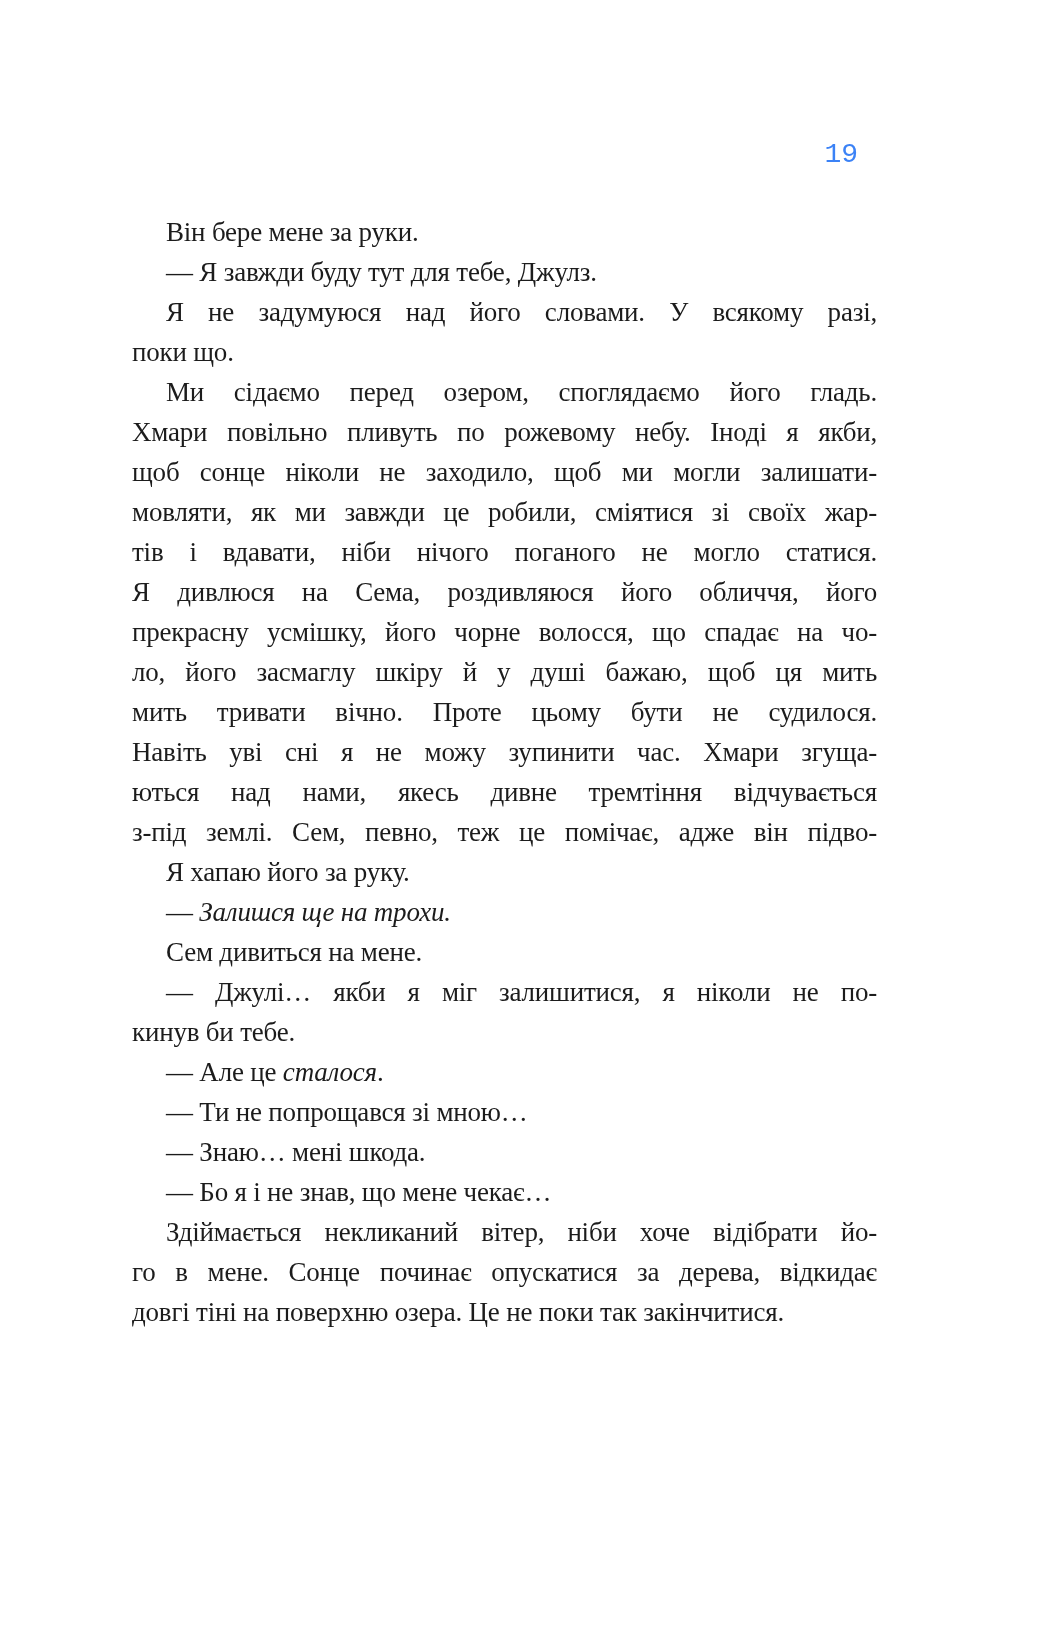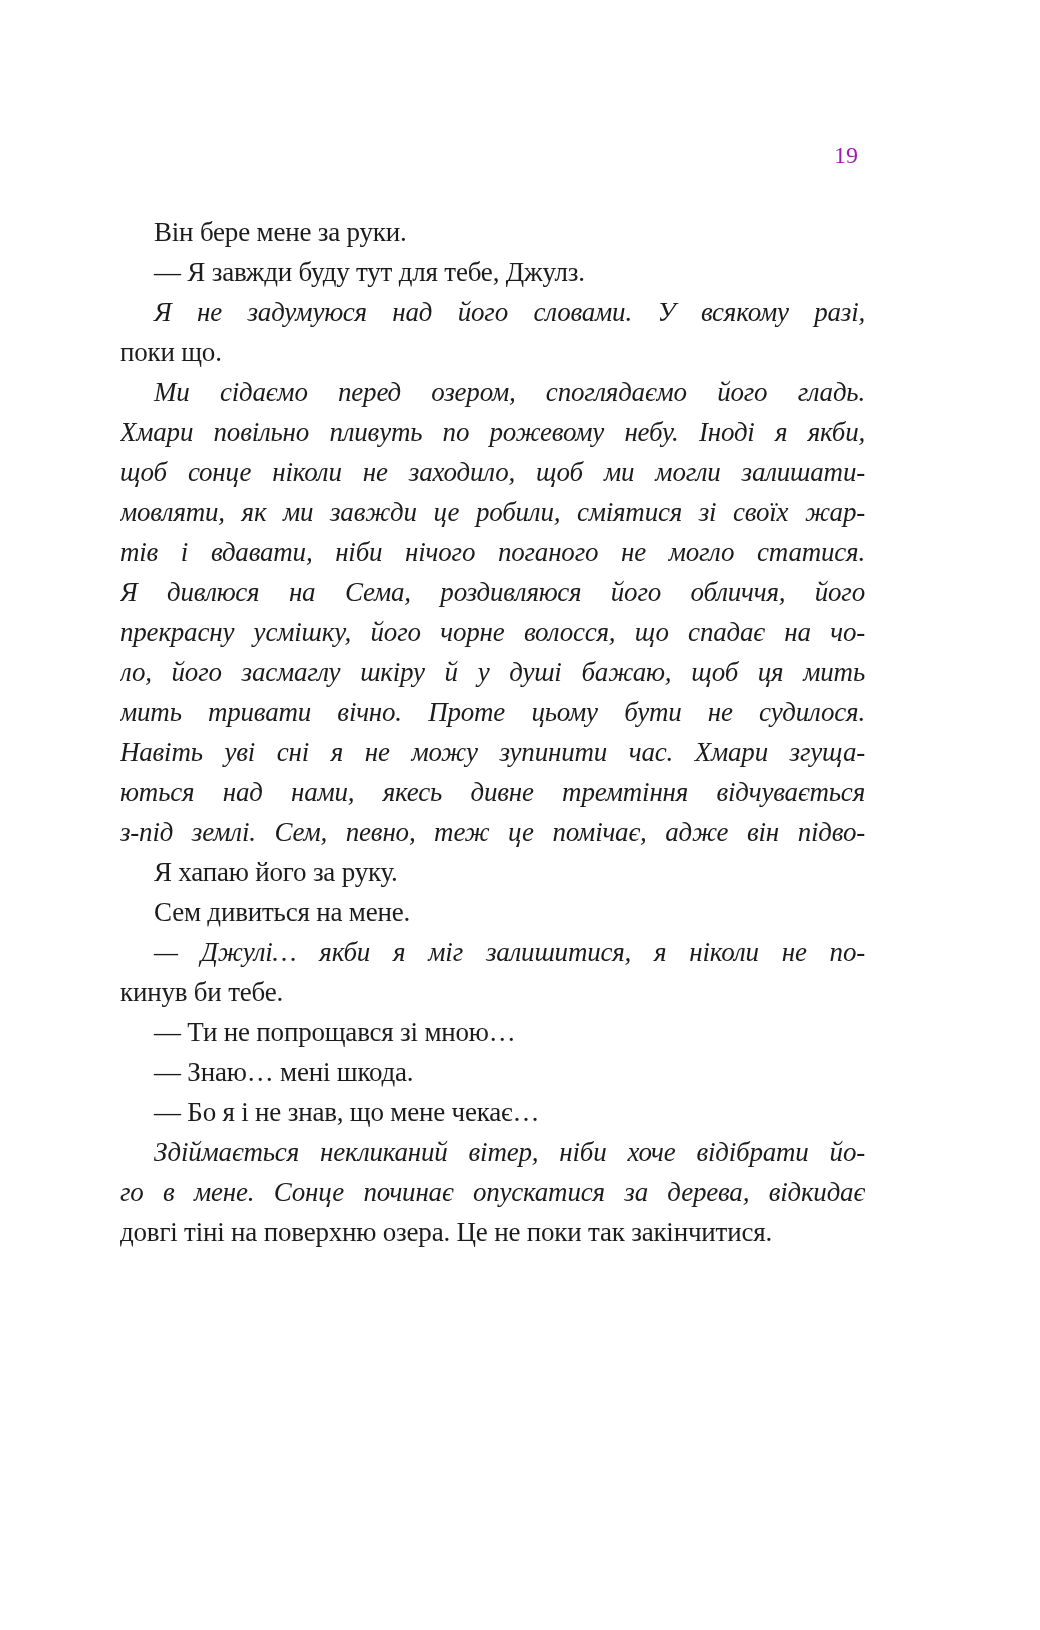--- a/index.html
+++ b/index.html
@@ -13,44 +13,43 @@
     height: 1630px;
     background: #ffffff;
     overflow: hidden;
     font-family: "Liberation Serif", "DejaVu Serif", serif;
     color: #1c1c1c;
   }
   .folio {
     position: absolute;
     top: 141px;
     right: 182px;
-    font-family: Liberation Serif, serif;
-    font-size: 24px;
+    font-family: Liberation Mono, monospace;
+    font-size: 28px;
     line-height: 28px;
-    color: #a21caf;
+    color: #3b82f6;
   }
   .body-text {
     position: absolute;
-    left: 120px;
+    left: 132px;
     top: 212px;
     width: 745px;
   }
   .ln {
     font-size: 27px;
     line-height: 40px;
     height: 40px;
     overflow: hidden;
     letter-spacing: -0.2px;
     text-align: left;
     white-space: normal;
   }
   .ln.jst {
     text-align: justify;
     text-align-last: justify;
-    font-style: italic;
   }
   .ln.ind {
     padding-left: 34px;
   }
   .it {
     font-style: italic;
   }
 </style>
 </head>
 <body>
@@ -70,23 +69,25 @@
     <div class="ln jst">мовляти, як ми завжди це робили, сміятися зі своїх жар-</div>
     <div class="ln jst">тів і вдавати, ніби нічого поганого не могло статися.</div>
     <div class="ln jst">Я дивлюся на Сема, роздивляюся його обличчя, його</div>
     <div class="ln jst">прекрасну усмішку, його чорне волосся, що спадає на чо-</div>
     <div class="ln jst">ло, його засмаглу шкіру й у душі бажаю, щоб ця мить</div>
     <div class="ln jst">мить тривати вічно. Проте цьому бути не судилося.</div>
     <div class="ln jst">Навіть уві сні я не можу зупинити час. Хмари згуща-</div>
     <div class="ln jst">ються над нами, якесь дивне тремтіння відчувається</div>
     <div class="ln jst">з-під землі. Сем, певно, теж це помічає, адже він підво-</div>
     <div class="ln ind">Я хапаю його за руку.</div>
+    <div class="ln ind"><span>— </span><span class="it">Залишся ще на трохи.</span></div>
     <div class="ln ind">Сем дивиться на мене.</div>
     <div class="ln ind jst">— Джулі… якби я міг залишитися, я ніколи не по-</div>
     <div class="ln">кинув би тебе.</div>
+    <div class="ln ind"><span>— Але це </span><span class="it">сталося</span><span>.</span></div>
     <div class="ln ind">— Ти не попрощався зі мною…</div>
     <div class="ln ind">— Знаю… мені шкода.</div>
     <div class="ln ind">— Бо я і не знав, що мене чекає…</div>
     <div class="ln ind jst">Здіймається некликаний вітер, ніби хоче відібрати йо-</div>
     <div class="ln jst">го в мене. Сонце починає опускатися за дерева, відкидає</div>
     <div class="ln">довгі тіні на поверхню озера. Це не поки так закінчитися.</div>
   </div>
 
 </div>
 

